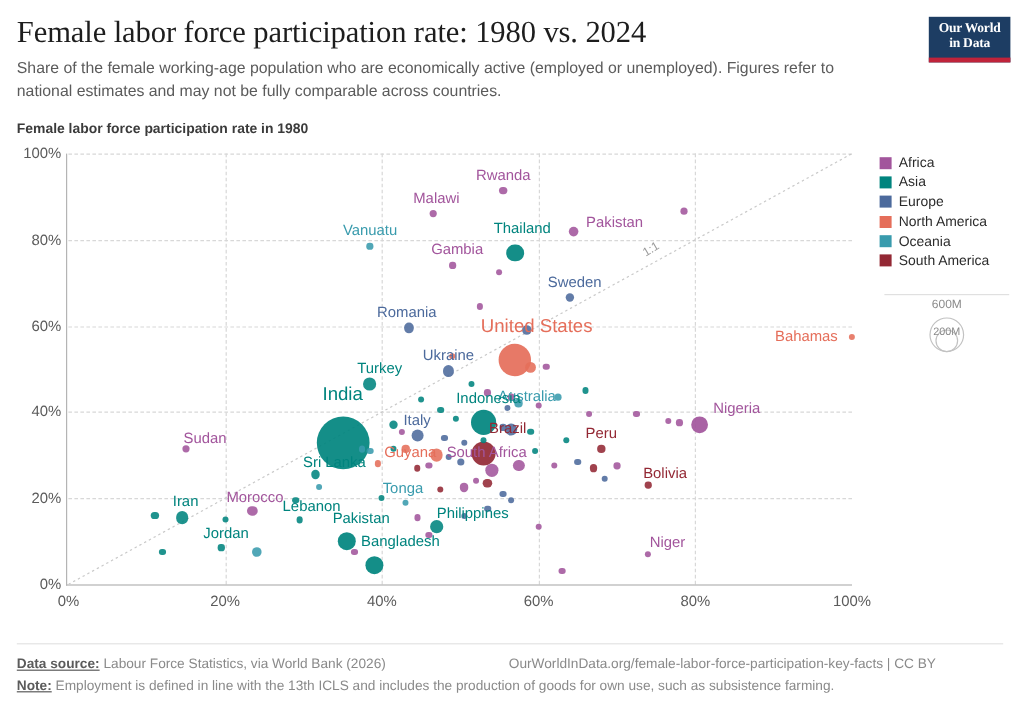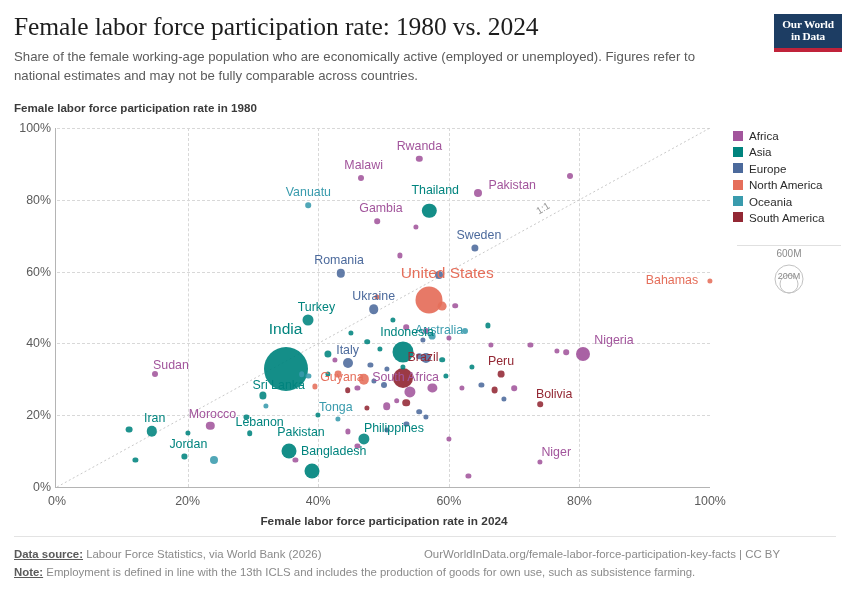--- a/index.html
+++ b/index.html
@@ -134,21 +134,20 @@
     <h1 id="chart-title">Female labor force participation rate: 1980 vs. 2024</h1>
     <p id="chart-subtitle">Share of the female working-age population who are economically active (employed or unemployed). Figures refer to national estimates and may not be fully comparable across countries.</p>
   </div>
 
   <div id="owid-logo">
     <span>Our World</span>
     <span>in Data</span>
   </div>
 
   <div id="y-axis-title">Female labor force participation rate in 1980</div>
-  <div id="x-axis-title">Female labor force participation rate in 2024</div>
 
   <div id="plot">
     <div id="gridlines-h">
         <div class="gridline" style="top: 287.2px;"></div>
         <div class="gridline" style="top: 215.4px;"></div>
         <div class="gridline" style="top: 143.6px;"></div>
         <div class="gridline" style="top: 71.8px;"></div>
         <div class="gridline" style="top: 0px;"></div>
       </div>
     <div id="gridlines-v">

